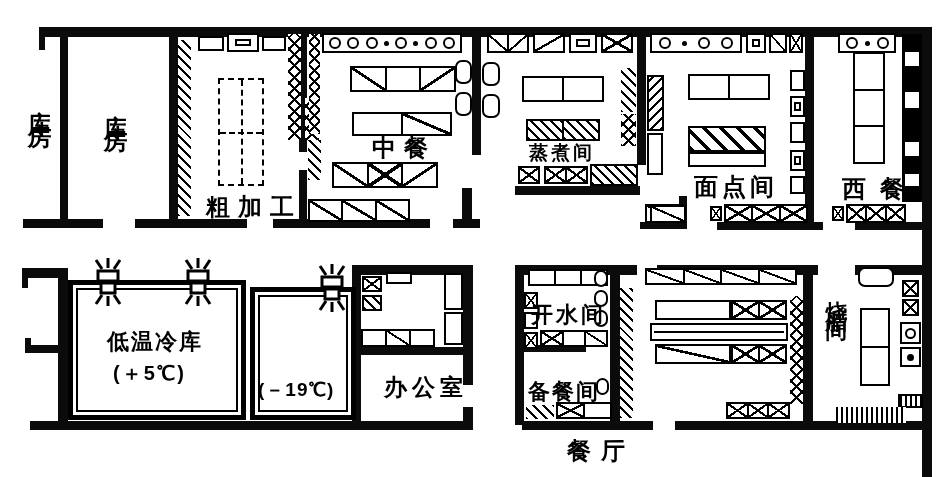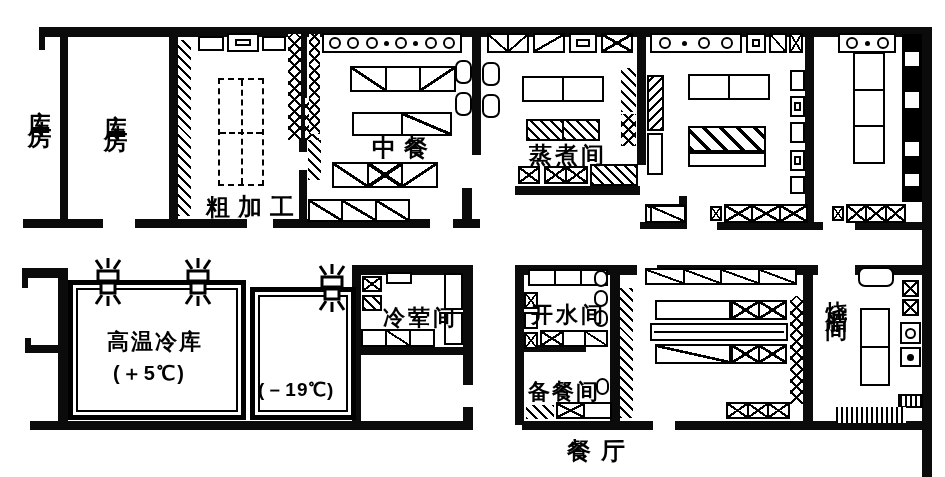--- a/index.html
+++ b/index.html
@@ -350,23 +350,25 @@
   <div class="eq cunit" style="left:900px;top:347px;width:21px;height:20px;">
       <b class="fill"></b>
     </div>
   <div class="eq hv" style="left:898px;top:394px;width:25px;height:14px;"></div>
   <div class="eq hv" style="left:836px;top:407px;width:70px;height:16px;border:none;"></div>
 
   <div class="label v" style="left:26px;top:92px;font-size:24px;height:86px;letter-spacing:12px;">库房</div>
   <div class="label v" style="left:102px;top:96px;font-size:24px;height:86px;letter-spacing:12px;">库房</div>
   <div class="label" style="left:206px;top:194px;font-size:24px;letter-spacing:8px;">粗加工</div>
   <div class="label" style="left:372px;top:135px;font-size:24px;letter-spacing:8px;">中餐</div>
-  <div class="label" style="left:529px;top:143px;font-size:23px;letter-spacing:3px;">蒸煮间</div>
-  <div class="label" style="left:107px;top:330px;font-size:22px;letter-spacing:2px;">高温冷库</div>
+  <div class="label" style="left:529px;top:143px;font-size:19px;letter-spacing:3px;">蒸煮间</div>
+  <div class="label" style="left:694px;top:174px;font-size:24px;letter-spacing:4px;">面点间</div>
+  <div class="label" style="left:842px;top:176px;font-size:24px;letter-spacing:14px;">西餐</div>
+  <div class="label" style="left:107px;top:330px;font-size:22px;letter-spacing:2px;">低温冷库</div>
   <div class="label" style="left:113px;top:362px;font-size:20px;letter-spacing:2px;">(＋5℃)</div>
   <div class="label" style="left:258px;top:380px;font-size:19px;letter-spacing:1px;">(－19℃)</div>
-  <div class="label" style="left:383px;top:306px;font-size:22px;letter-spacing:3px;">冷荤间</div>
+  <div class="label" style="left:384px;top:375px;font-size:23px;letter-spacing:5px;">办公室</div>
   <div class="label" style="left:531px;top:303px;font-size:22px;letter-spacing:3px;">开水间</div>
   <div class="label" style="left:528px;top:380px;font-size:22px;letter-spacing:2px;">备餐间</div>
   <div class="label v" style="left:824px;top:283px;font-size:22px;height:100px;letter-spacing:9px;">烧腊间</div>
   <div class="label" style="left:567px;top:438px;font-size:24px;letter-spacing:10px;">餐厅</div>
 
 </div>
 
 </body></html>

